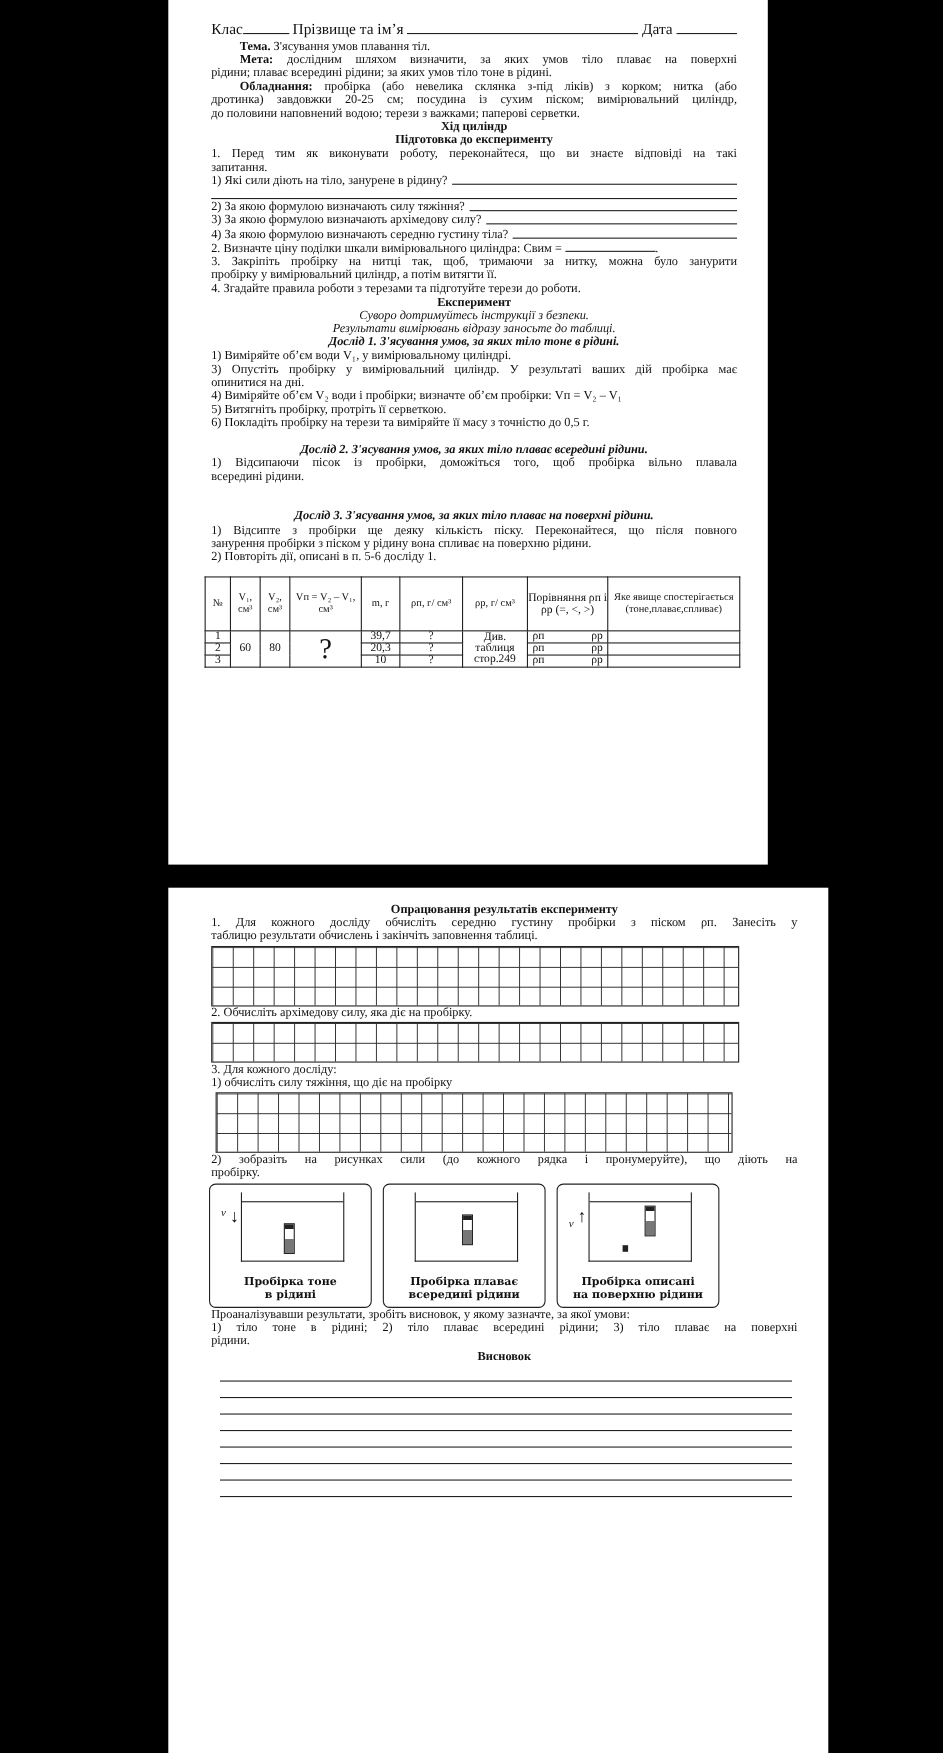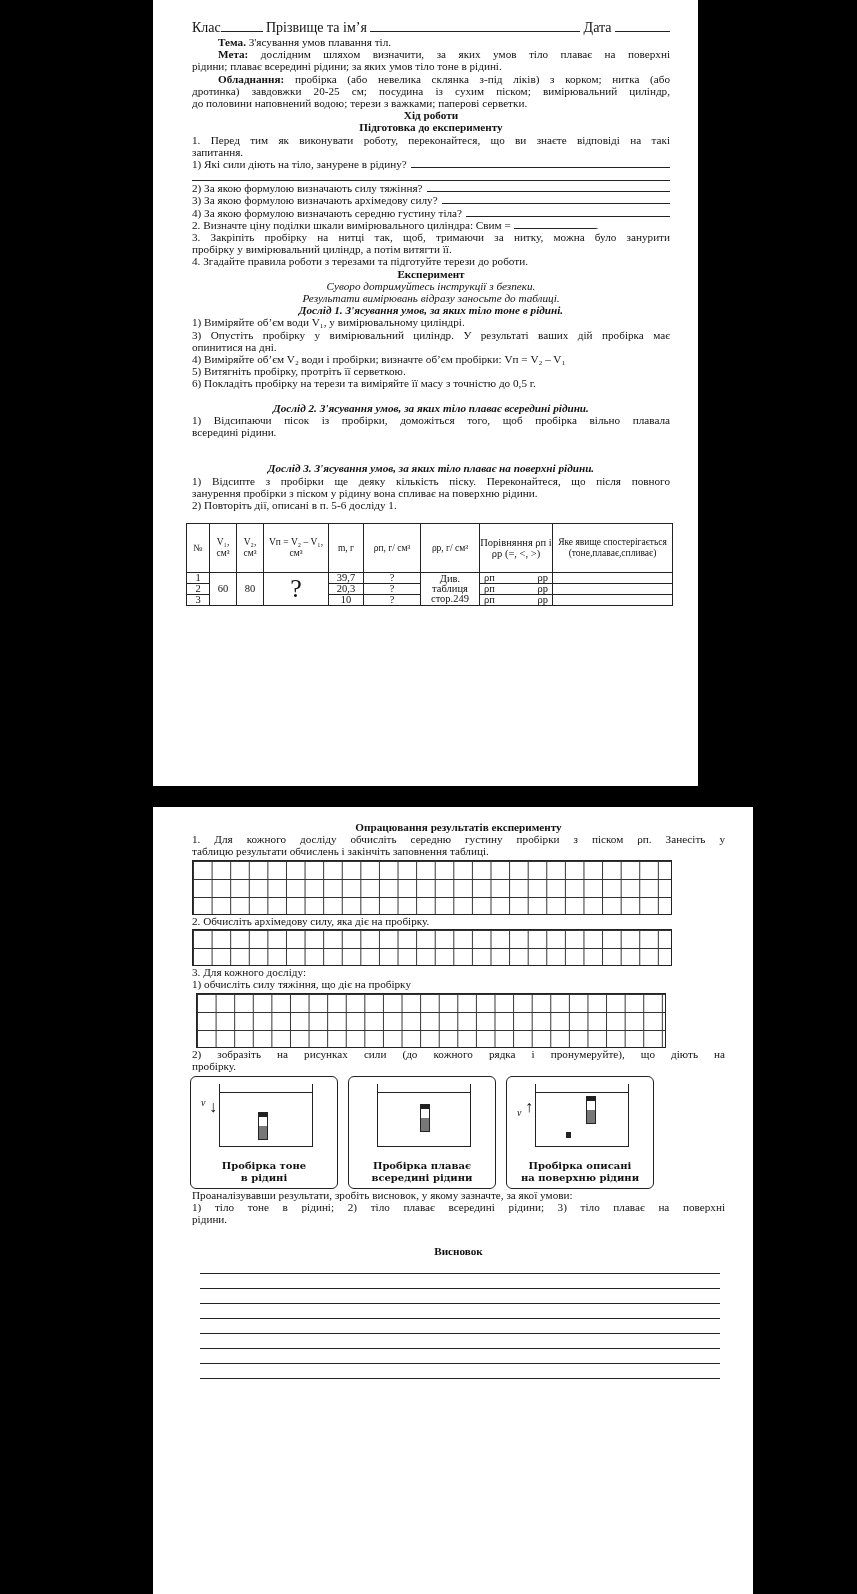--- a/index.html
+++ b/index.html
@@ -44,21 +44,21 @@
     <span><span>Клас</span><span class="blank" style="width:42px"></span></span>
     <span><span>Прізвище та ім’я</span> <span class="blank" style="width:210px"></span></span>
     <span><span>Дата</span> <span class="blank" style="width:55px"></span></span>
   </div>
   <div class="ln ind"><b>Тема.</b> <span>З'ясування умов плавання тіл.</span></div>
   <div class="ln ind just"><b>Мета:</b> <span>дослідним шляхом визначити, за яких умов тіло плаває на поверхні</span></div>
   <div class="ln">рідини; плаває всередині рідини; за яких умов тіло тоне в рідині.</div>
   <div class="ln ind just"><b>Обладнання:</b> <span>пробірка (або невелика склянка з-під ліків) з корком; нитка (або</span></div>
   <div class="ln just">дротинка) завдовжки 20-25 см; посудина із сухим піском; вимірювальний циліндр,</div>
   <div class="ln">до половини наповнений водою; терези з важками; паперові серветки.</div>
-  <div class="ln center b">Хід роботи</div>
+  <div class="ln center b">Хід циліндр</div>
   <div class="ln center b">Підготовка до експерименту</div>
   <div class="ln just">1. Перед тим як виконувати роботу, переконайтеся, що ви знаєте відповіді на такі</div>
   <div class="ln">запитання.</div>
   <div class="ln" style="display:flex">
       <span>1) Які сили діють на тіло, занурене в рідину?</span>
       <span class="blank" style="flex:1;margin-left:4px"></span>
     </div>
   <div class="fullblank"></div>
   <div class="ln" style="display:flex">
       <span>2) За якою формулою визначають силу тяжіння?</span>
@@ -200,21 +200,21 @@
       <div class="cap">
           <div>Пробірка описані</div>
           <div>на поверхню рідини</div>
         </div>
     </div>
   </div>
 
   <div class="ln">Проаналізувавши результати, зробіть висновок, у якому зазначте, за якої умови:</div>
   <div class="ln just">1) тіло тоне в рідині; 2) тіло плаває всередині рідини; 3) тіло плаває на поверхні</div>
   <div class="ln">рідини.</div>
-  <div class="ln center b" style="margin-top:20px">Висновок</div>
+  <div class="ln center b" style="margin-top:2px">Висновок</div>
   <div style="margin-top:2px">
     <div class="concl"></div>
       <div class="concl"></div>
       <div class="concl"></div>
       <div class="concl"></div>
     <div class="concl"></div>
       <div class="concl"></div>
       <div class="concl"></div>
       <div class="concl"></div>
   </div>

